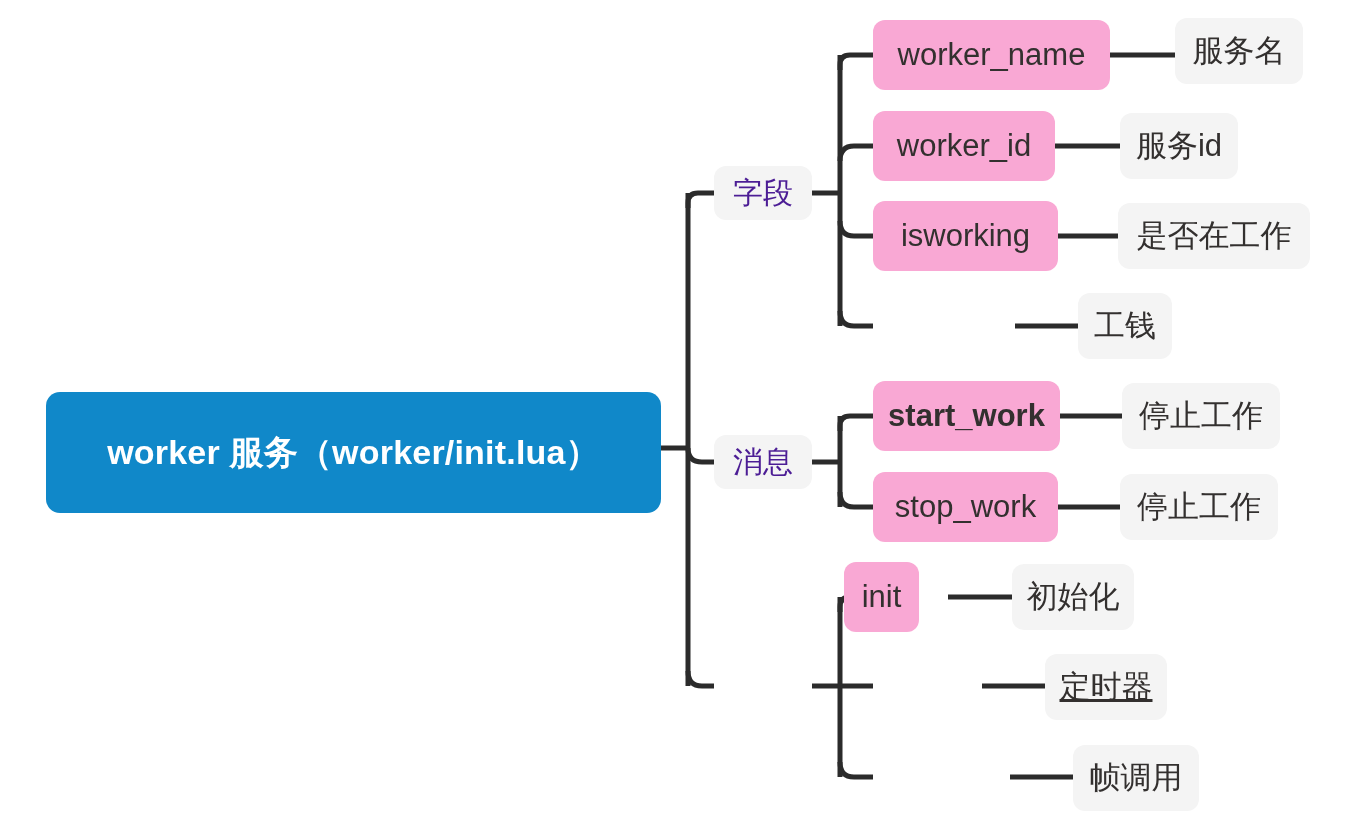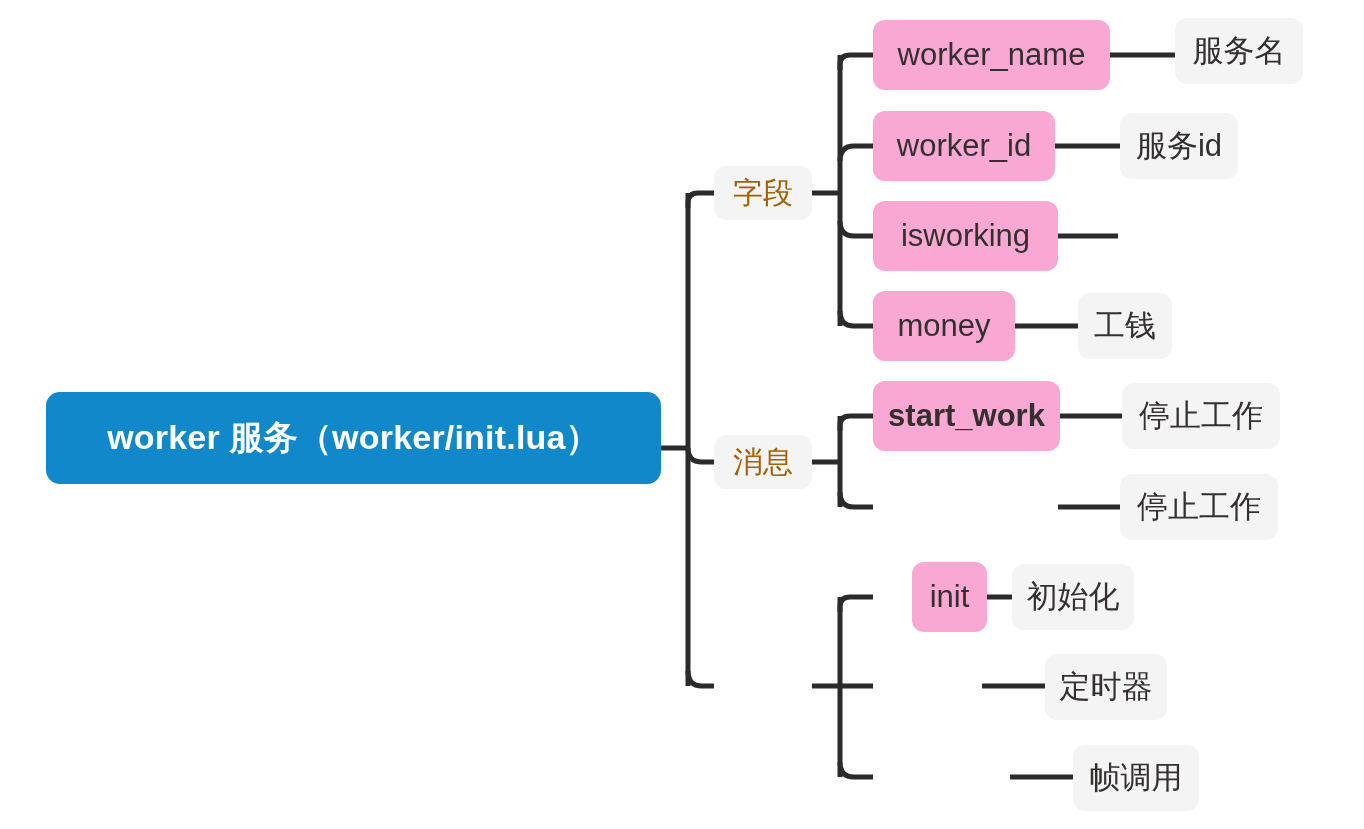--- a/index.html
+++ b/index.html
@@ -36,25 +36,25 @@
   .root-node {
     background: #1088c9;
     color: #ffffff;
     font-weight: bold;
     border-radius: 14px;
     font-size: 34px;
     letter-spacing: 0.2px;
     left: 46px;
     top: 392px;
     width: 615px;
-    height: 92px;
+    height: 121px;
   }
   .branch-node {
     background: #f4f4f4;
-    color: #a16207;
+    color: #4c1d95;
     border-radius: 12px;
     font-size: 30px;
     height: 54px;
     padding: 0 14px;
   }
   .leaf-node {
     background: #f9a8d4;
     color: #33302f;
     border-radius: 12px;
     font-size: 31px;
@@ -125,29 +125,30 @@
   <div class="node branch-node" style="left:714px; top:435px; width:98px;">消息</div>
 
 
   <div class="node leaf-node" style="left:873px; top:20px; width:237px;">worker_name</div>
   <div class="node desc-node" style="left:1175px; top:18px; width:128px;">服务名</div>
 
   <div class="node leaf-node" style="left:873px; top:111px; width:182px;">worker_id</div>
   <div class="node desc-node" style="left:1120px; top:113px; width:118px;">服务id</div>
 
   <div class="node leaf-node" style="left:873px; top:201px; width:185px;">isworking</div>
+  <div class="node desc-node" style="left:1118px; top:203px; width:192px;">是否在工作</div>
 
-  <div class="node leaf-node" style="left:873px; top:291px; width:142px;">money</div>
   <div class="node desc-node" style="left:1078px; top:293px; width:94px;">工钱</div>
 
   <div class="node leaf-node" style="left:873px; top:381px; width:187px;font-weight:bold;">start_work</div>
   <div class="node desc-node" style="left:1122px; top:383px; width:158px;">停止工作</div>
 
+  <div class="node leaf-node" style="left:873px; top:472px; width:185px;">stop_work</div>
   <div class="node desc-node" style="left:1120px; top:474px; width:158px;">停止工作</div>
 
-  <div class="node leaf-node" style="left:912px; top:562px; width:75px;">init</div>
+  <div class="node leaf-node" style="left:844px; top:562px; width:75px;">init</div>
   <div class="node desc-node" style="left:1012px; top:564px; width:122px;">初始化</div>
 
-  <div class="node desc-node" style="left:1045px; top:654px; width:122px;">定时器</div>
+  <div class="node desc-node" style="left:1045px; top:654px; width:122px;text-decoration:underline;">定时器</div>
 
   <div class="node desc-node" style="left:1073px; top:745px; width:126px;">帧调用</div>
 
 </div>
 
 </body></html>

